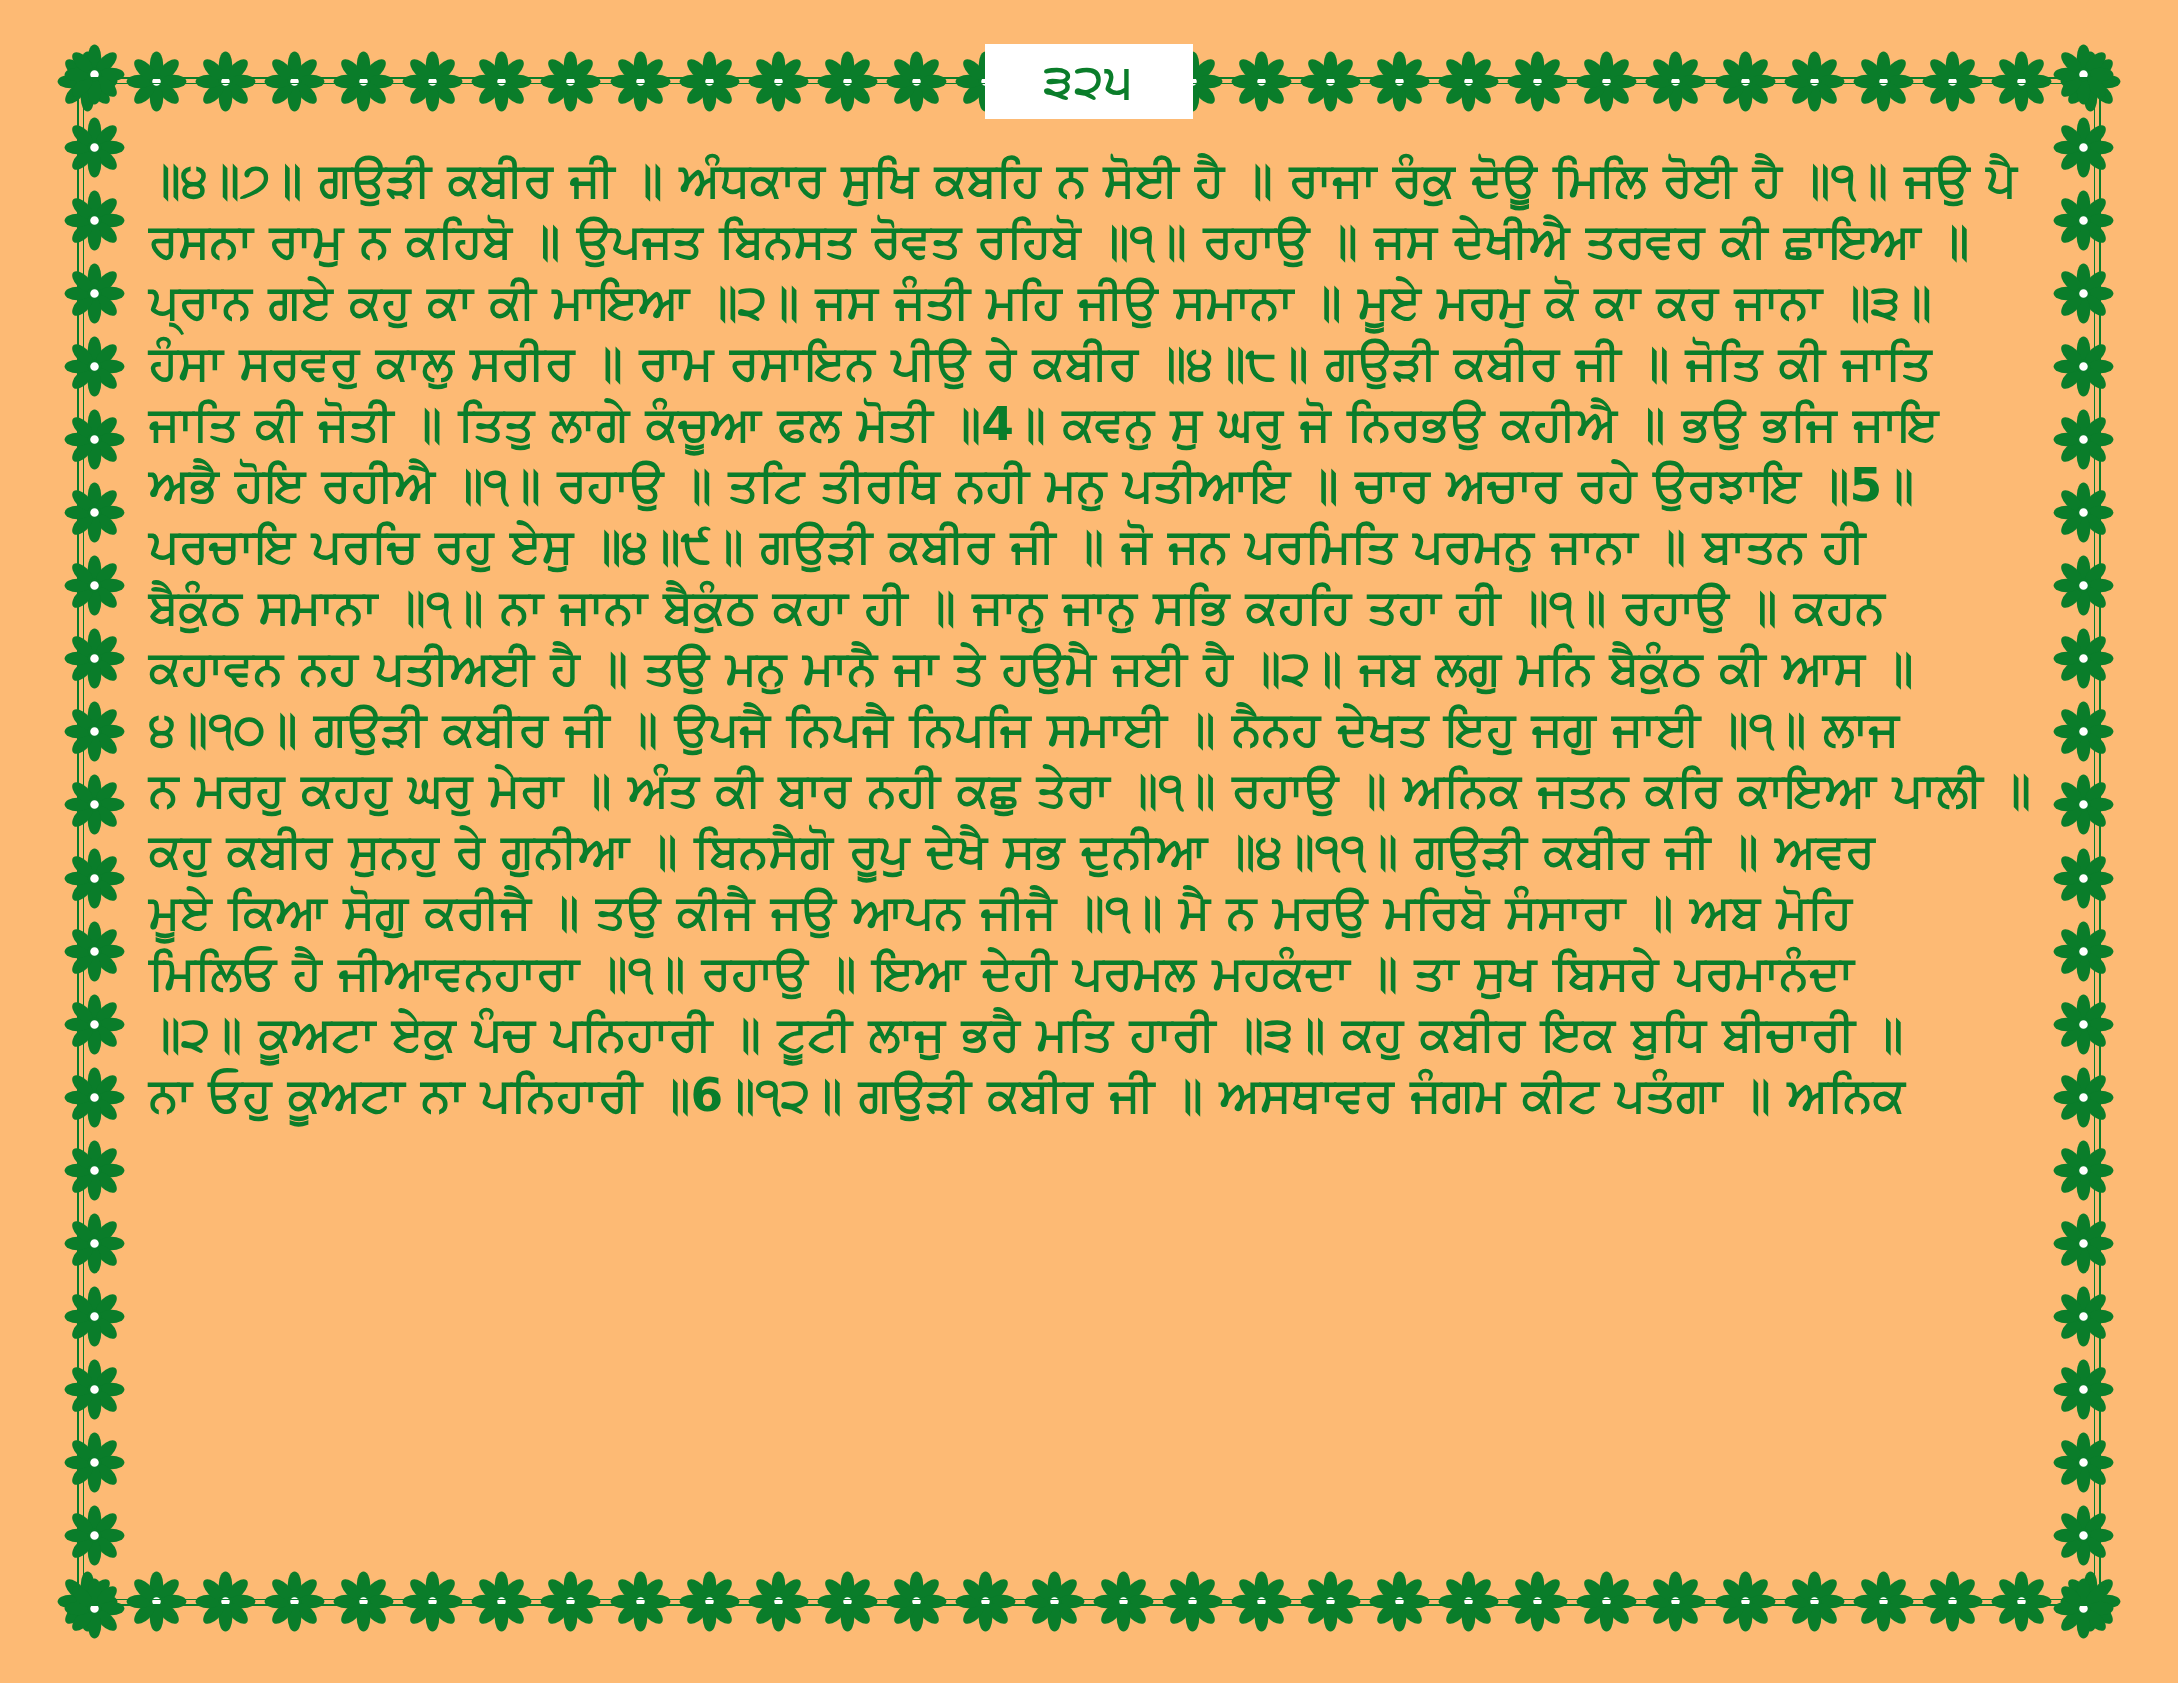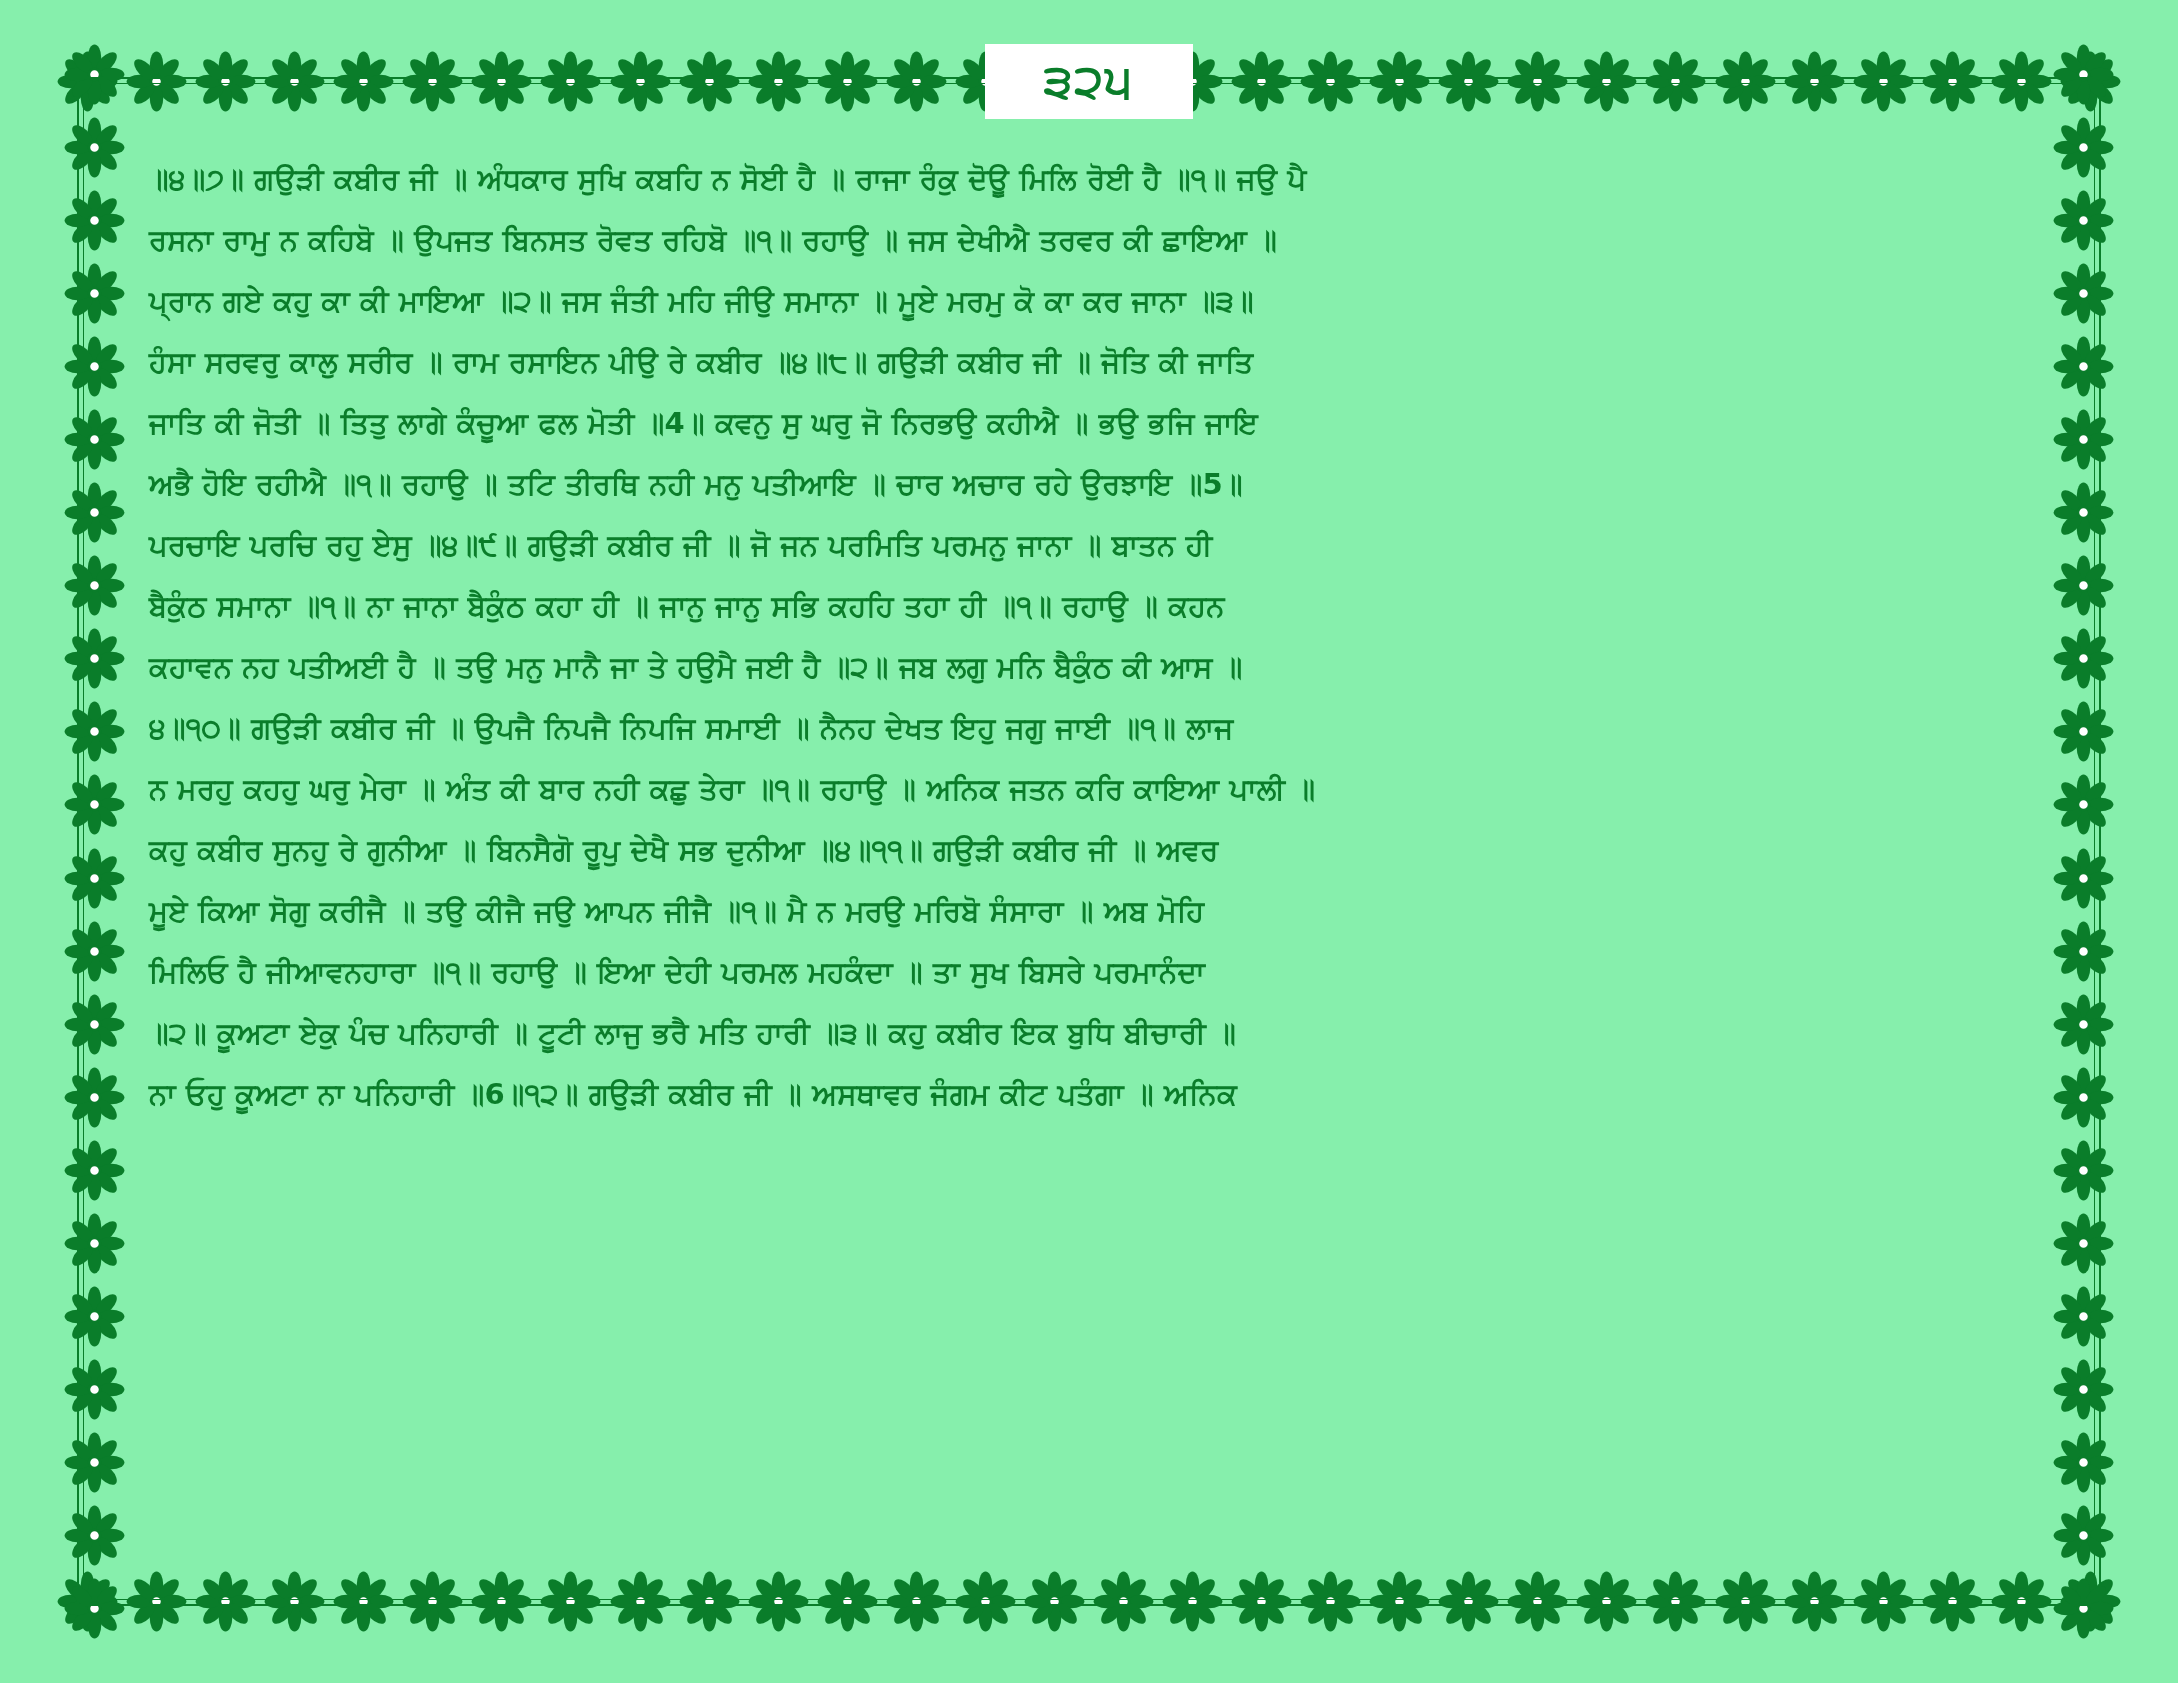--- a/index.html
+++ b/index.html
@@ -12,21 +12,21 @@
     height: 1683px;
     font-family: "Liberation Sans", sans-serif;
     overflow: hidden;
   }
 
   .page {
     position: relative;
     width: 2178px;
     height: 1683px;
     box-sizing: border-box;
-    background: #86efac;
+    background: #fdba74;
   }
 
   
   .border-frame {
     position: absolute;
     left: 57px;
     top: 44px;
     right: 57px;
     bottom: 44px;
     box-sizing: border-box;
@@ -110,21 +110,21 @@
     position: absolute;
     left: 149px;
     top: 149px;
     right: 149px;
     bottom: 149px;
     color: #0a7d2a;
   }
 
   .scripture-line {
     font-family: "DejaVu Sans", sans-serif;
-    font-size: 29px;
+    font-size: 47px;
     font-weight: bold;
     line-height: 61px;
     color: #0a7d2a;
     white-space: nowrap;
     letter-spacing: 0.2px;
   }
 </style>
 </head>
 <body>
 

